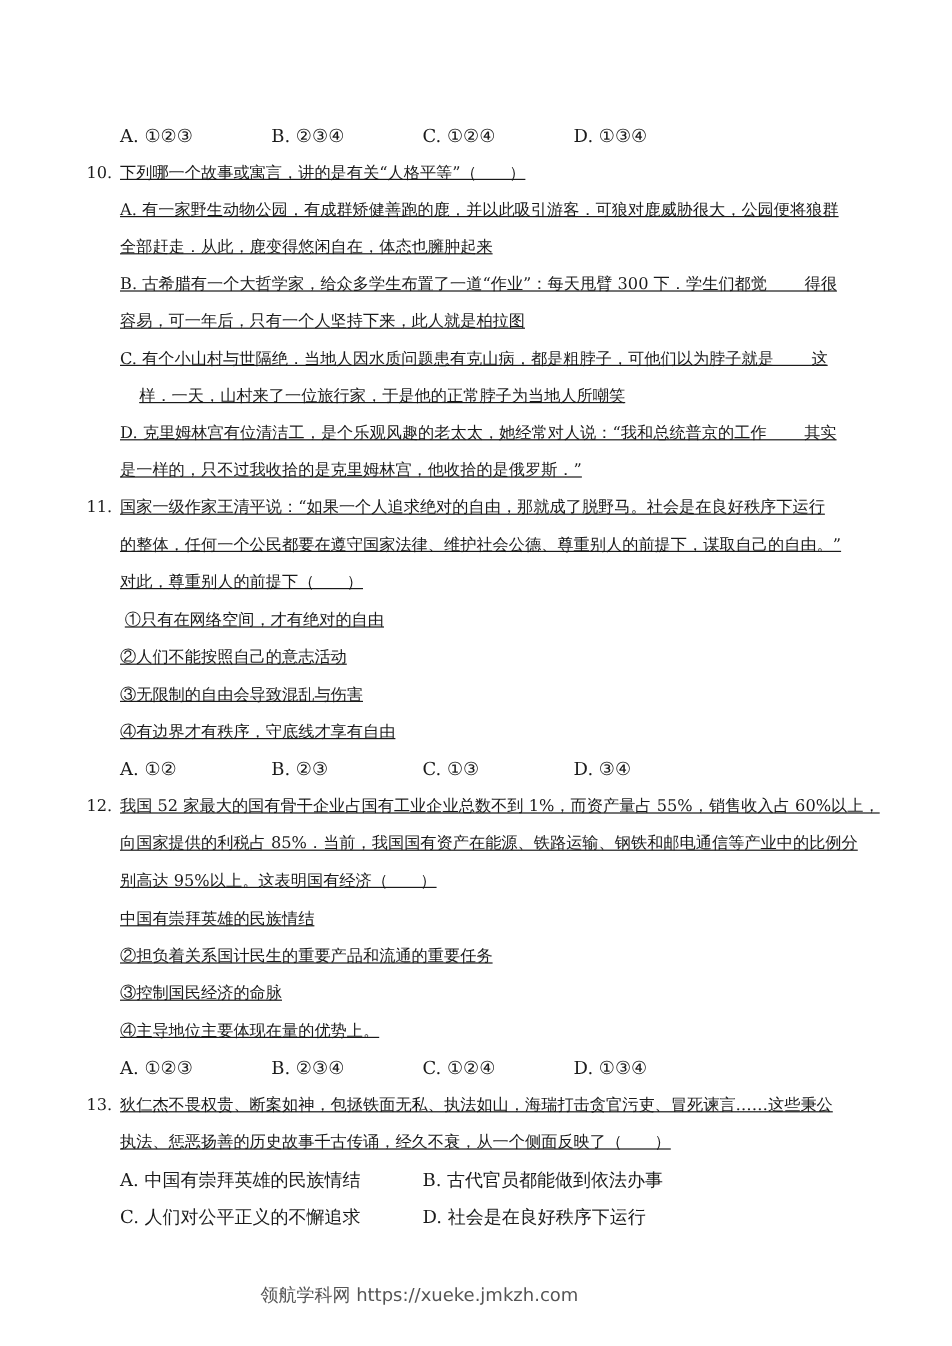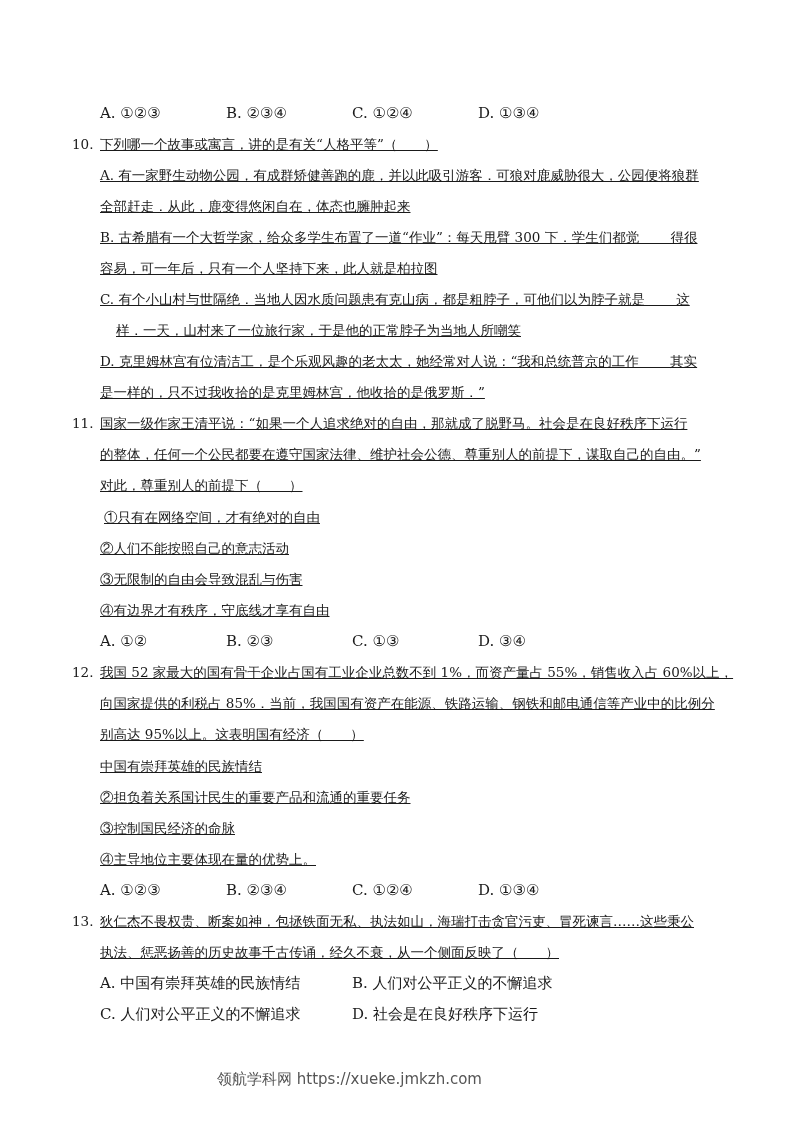--- a/index.html
+++ b/index.html
@@ -62,18 +62,18 @@
   <div class="opt" style="top:881px;left:226px">B. ②③④</div>
   <div class="opt" style="top:881px;left:352px">C. ①②④</div>
   <div class="opt" style="top:881px;left:478px">D. ①③④</div>
 </div>
 
 <div>
   <div class="qnum" style="top:912px;left:72px">13.</div>
   <div class="line" style="top:912px;left:100px">狄仁杰不畏权贵、断案如神，包拯铁面无私、执法如山，海瑞打击贪官污吏、冒死谏言……这些秉公</div>
   <div class="line" style="top:943px;left:100px">执法、惩恶扬善的历史故事千古传诵，经久不衰，从一个侧面反映了（　　）</div>
   <div class="opt" style="top:974px;left:100px">A. 中国有崇拜英雄的民族情结</div>
-  <div class="opt" style="top:974px;left:352px">B. 人们对公平正义的不懈追求</div>
+  <div class="opt" style="top:974px;left:352px">B. 古代官员都能做到依法办事</div>
   <div class="opt" style="top:1005px;left:100px">C. 人们对公平正义的不懈追求</div>
   <div class="opt" style="top:1005px;left:352px">D. 社会是在良好秩序下运行</div>
 </div>
 
 <div class="footer">领航学科网 https://xueke.jmkzh.com</div>
 
 </body></html>

